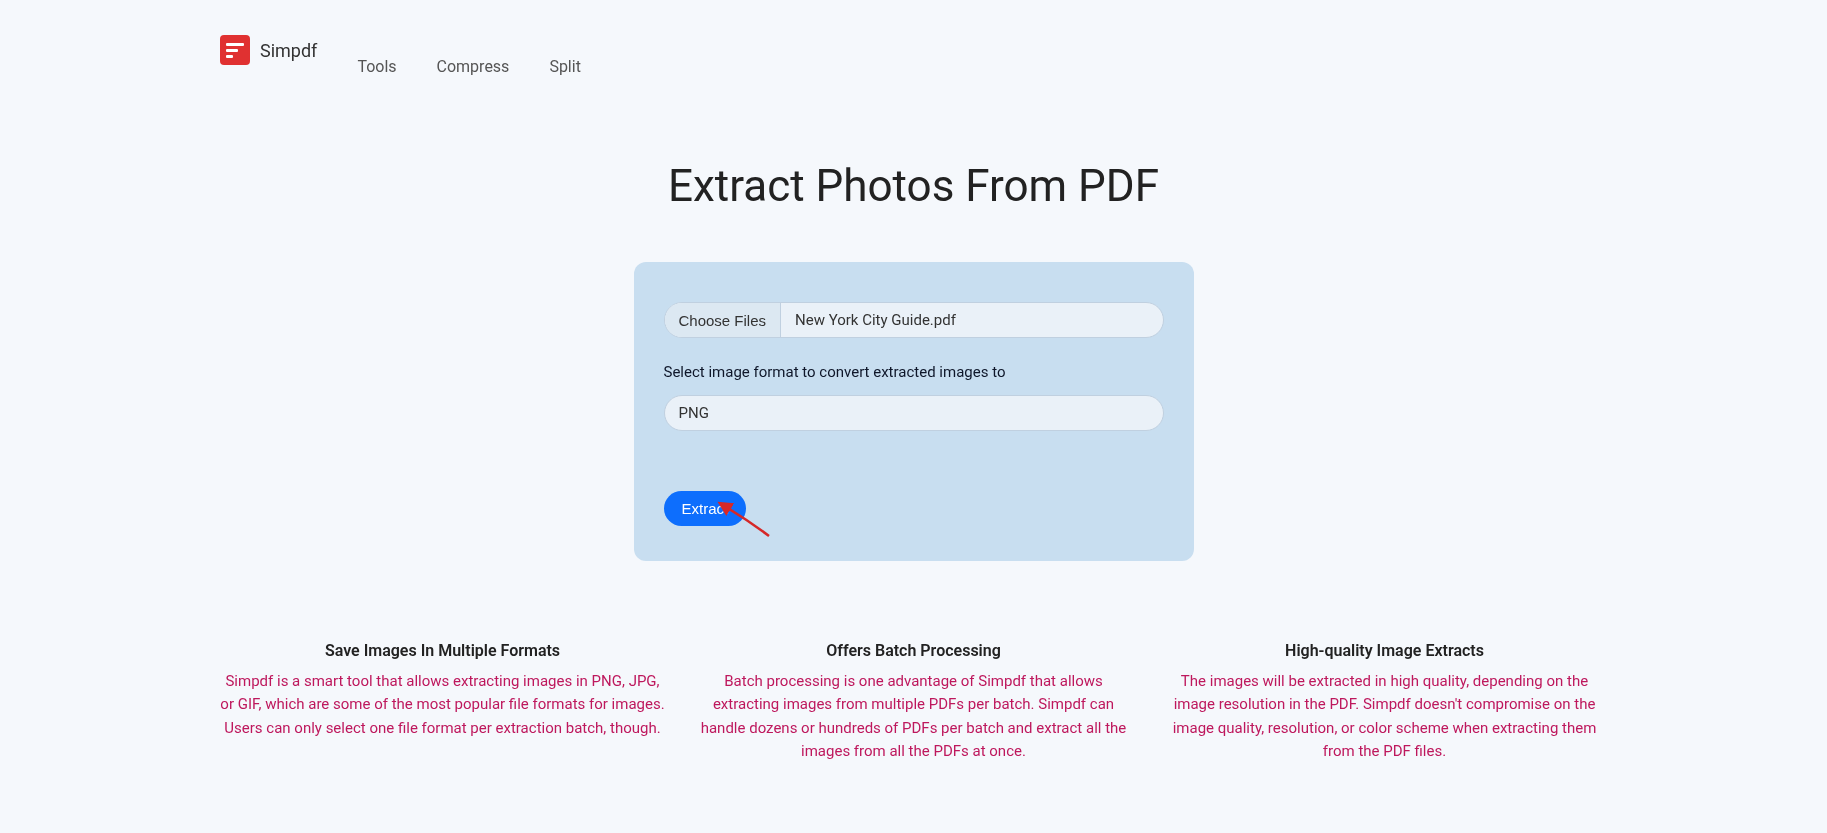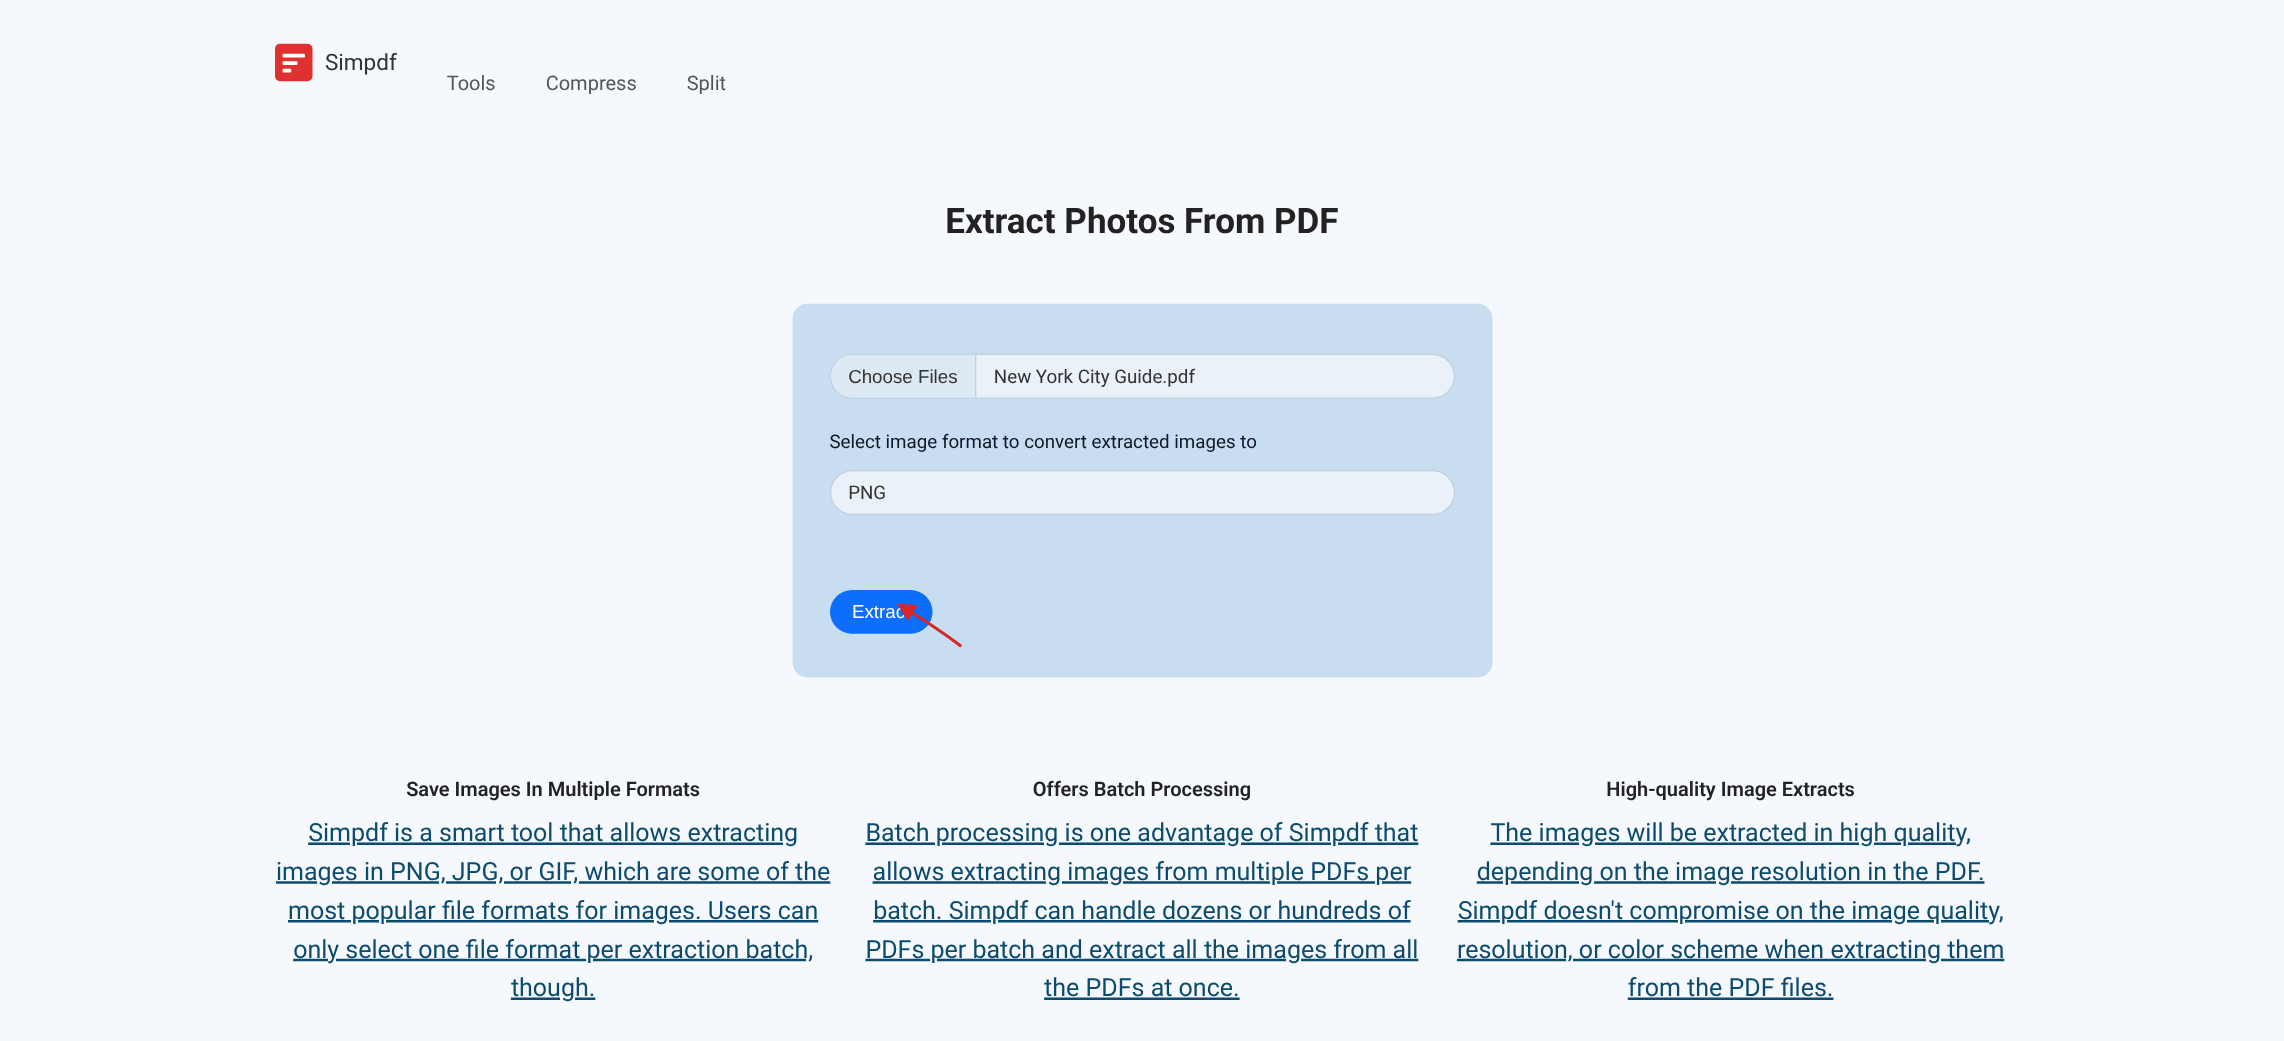--- a/index.html
+++ b/index.html
@@ -76,22 +76,22 @@
       color: #555;
       cursor: pointer;
     }
     
     .main-content {
       text-align: center;
       padding-top: 60px;
     }
     
     .page-title {
-      font-size: 28px;
-      font-weight: 700;
+      font-size: 44px;
+      font-weight: 400;
       color: #222;
       margin-bottom: 50px;
     }
     
     .upload-card {
       background-color: #c8def0;
       border-radius: 12px;
       width: 560px;
       margin: 0 auto;
       padding: 40px 30px 35px;
@@ -183,24 +183,23 @@
     
     .feature-heading {
       font-size: 16px;
       font-weight: 600;
       color: #222;
       margin-bottom: 10px;
       text-align: center;
     }
     
     .feature-text {
-      font-size: 20px;
-      color: #0c4a6e;
+      font-size: 15px;
+      color: #be185d;
       line-height: 1.55;
-      text-decoration: underline;
     }
   </style>
 </head>
 <body>
 
 <div class="header">
   <div class="logo">
     <div class="logo-icon">
       <div class="bar long"></div>
       <div class="bar medium"></div>

